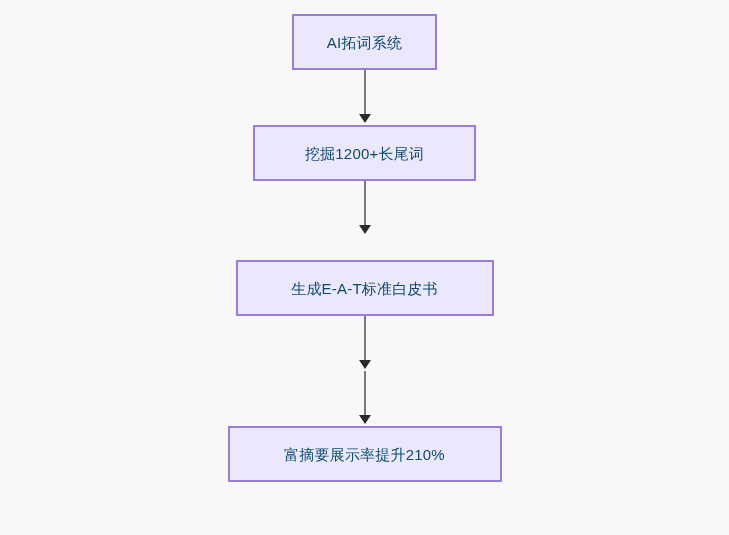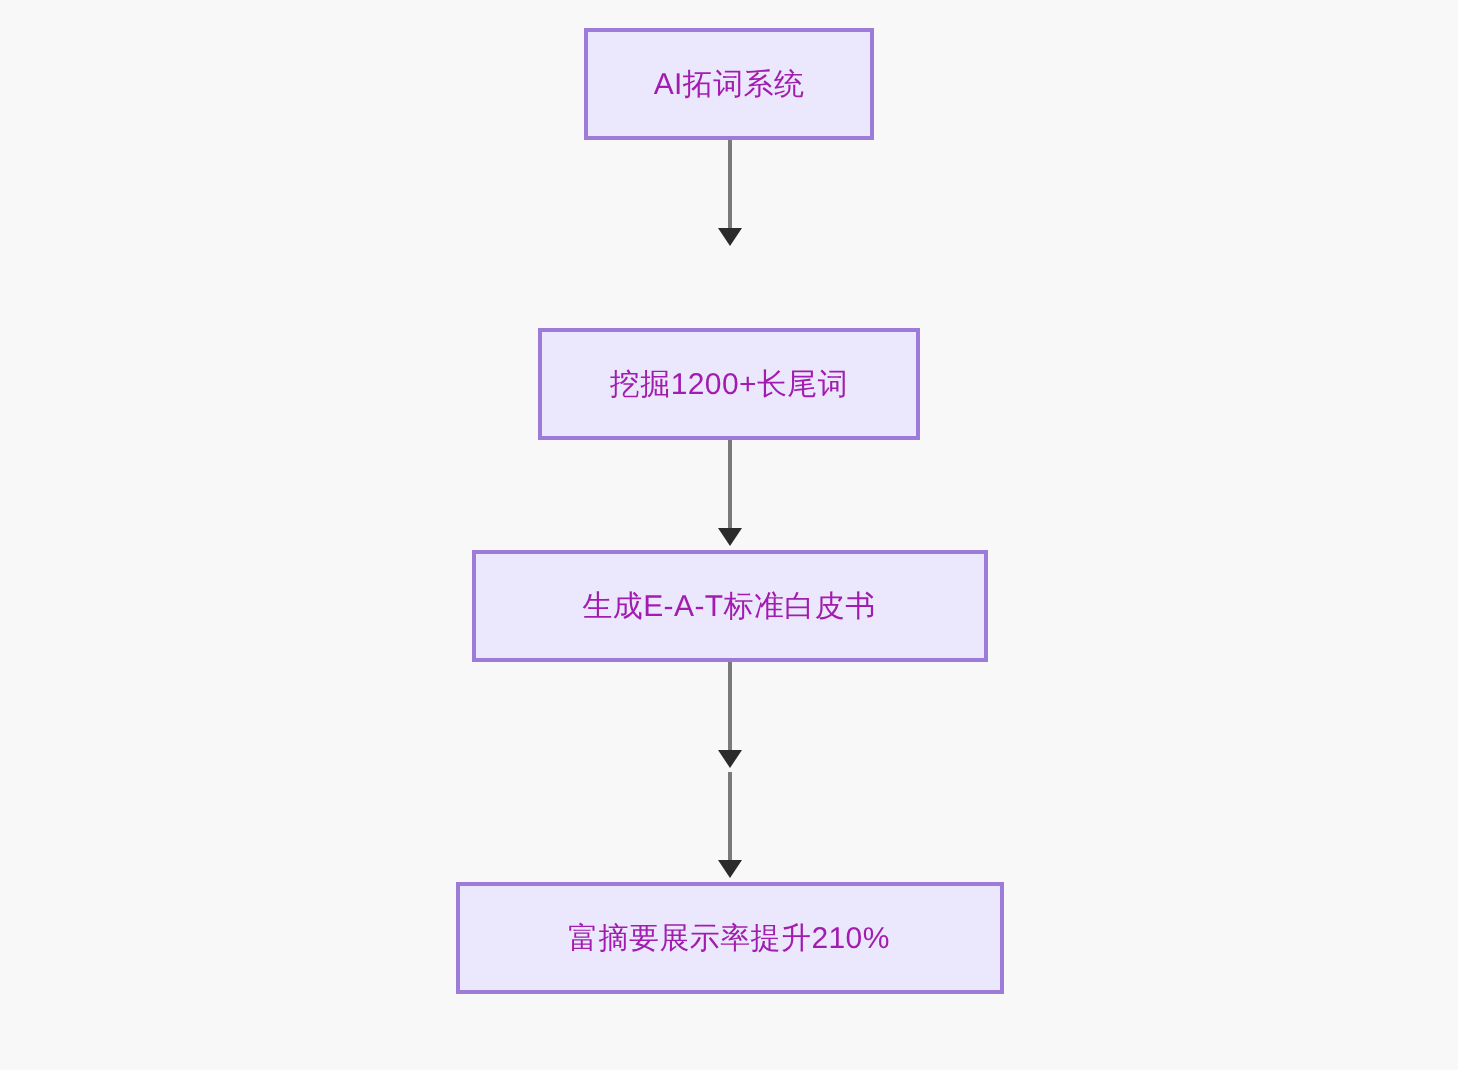--- a/index.html
+++ b/index.html
@@ -29,38 +29,38 @@
     flex-direction: column;
     align-items: center;
     justify-content: flex-start;
     padding-top: 14px;
     box-sizing: border-box;
   }
   .node {
     background: #ebe8fd;
     border: 2px solid #9d7bd8;
     border-radius: 0;
-    color: #a21caf;
+    color: #0c4a6e;
     font-size: 15px;
     line-height: 1;
     display: flex;
     align-items: center;
     justify-content: center;
     box-sizing: border-box;
     height: 56px;
     letter-spacing: 0.2px;
     white-space: nowrap;
   }
   .node-label {
     display: block;
     padding: 0 22px;
   }
   .node-1 { width: 145px; }
-  .node-2 { width: 191px; margin-top: 39px; }
-  .node-3 { width: 258px; }
+  .node-2 { width: 223px; }
+  .node-3 { width: 258px; margin-top: 24px; }
   .node-4 { width: 215px; }
   .node-5 { width: 274px; }
 
   .connector {
     position: relative;
     width: 20px;
     height: 55px;
     display: flex;
     flex-direction: column;
     align-items: center;

